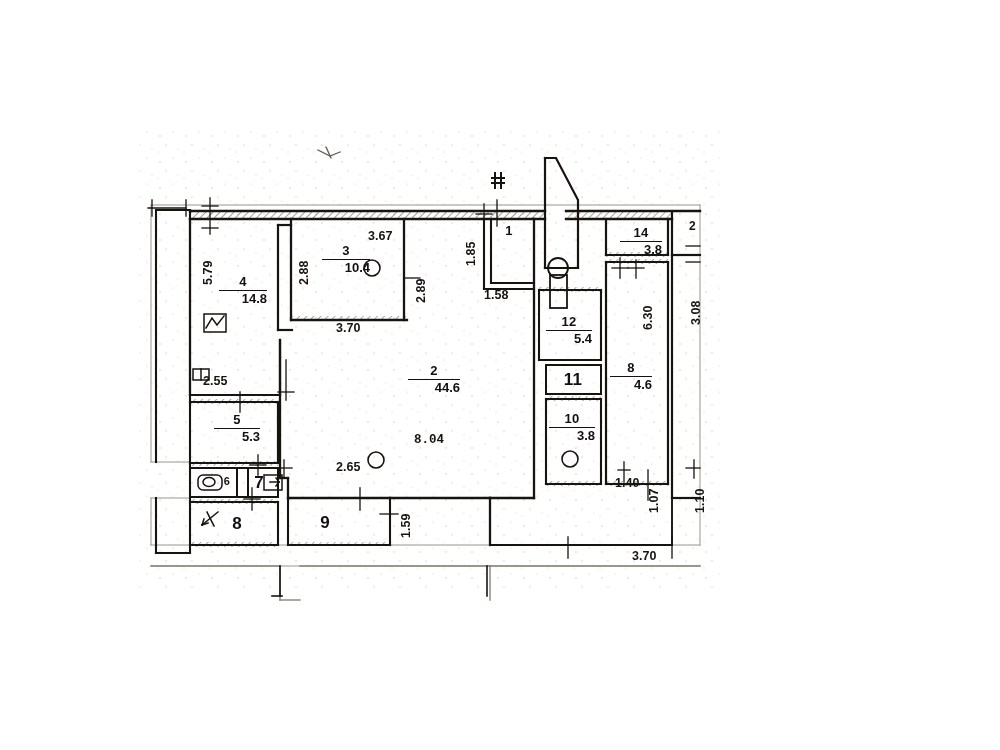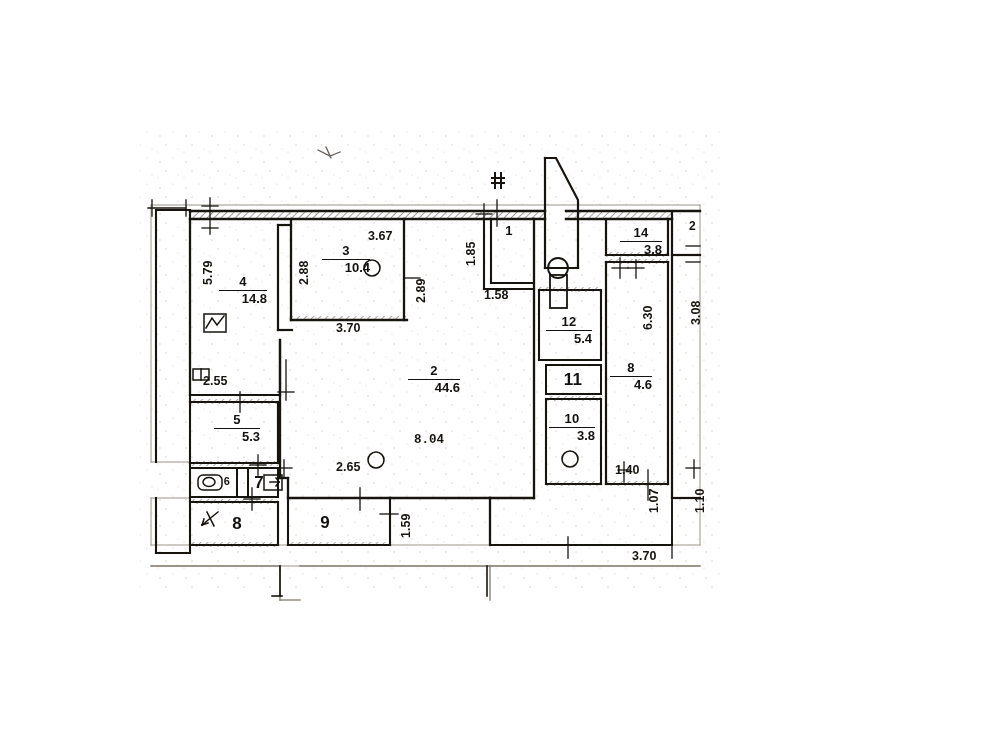--- a/index.html
+++ b/index.html
@@ -448,20 +448,20 @@
   <div class="dim vert" style="left:414px; top:303px;">2.89</div>
   <div class="dim vert" style="left:201px; top:285px;">5.79</div>
   <div class="dim" style="left:203px; top:374px;">2.55</div>
   <div class="dim" style="left:312px; top:460px;margin-left:24px;">2.65</div>
   <div class="dim" style="left:414px; top:433px;font-family:Liberation Mono, monospace;">8.04</div>
   <div class="dim vert" style="left:399px; top:538px;">1.59</div>
   <div class="dim vert" style="left:464px; top:266px;">1.85</div>
   <div class="dim" style="left:484px; top:288px;">1.58</div>
   <div class="dim vert" style="left:641px; top:330px;">6.30</div>
   <div class="dim vert" style="left:689px; top:325px;">3.08</div>
-  <div class="dim" style="left:615px; top:463px;">1.40</div>
+  <div class="dim" style="left:615px; top:476px;">1.40</div>
   <div class="dim vert" style="left:647px; top:513px;">1.07</div>
   <div class="dim vert" style="left:693px; top:513px;">1.10</div>
   <div class="dim" style="left:632px; top:549px;">3.70</div>
 
   <div class="corner-mark" style="left:689px; top:219px;">2</div>
 
 </div>
 
 </body></html>

